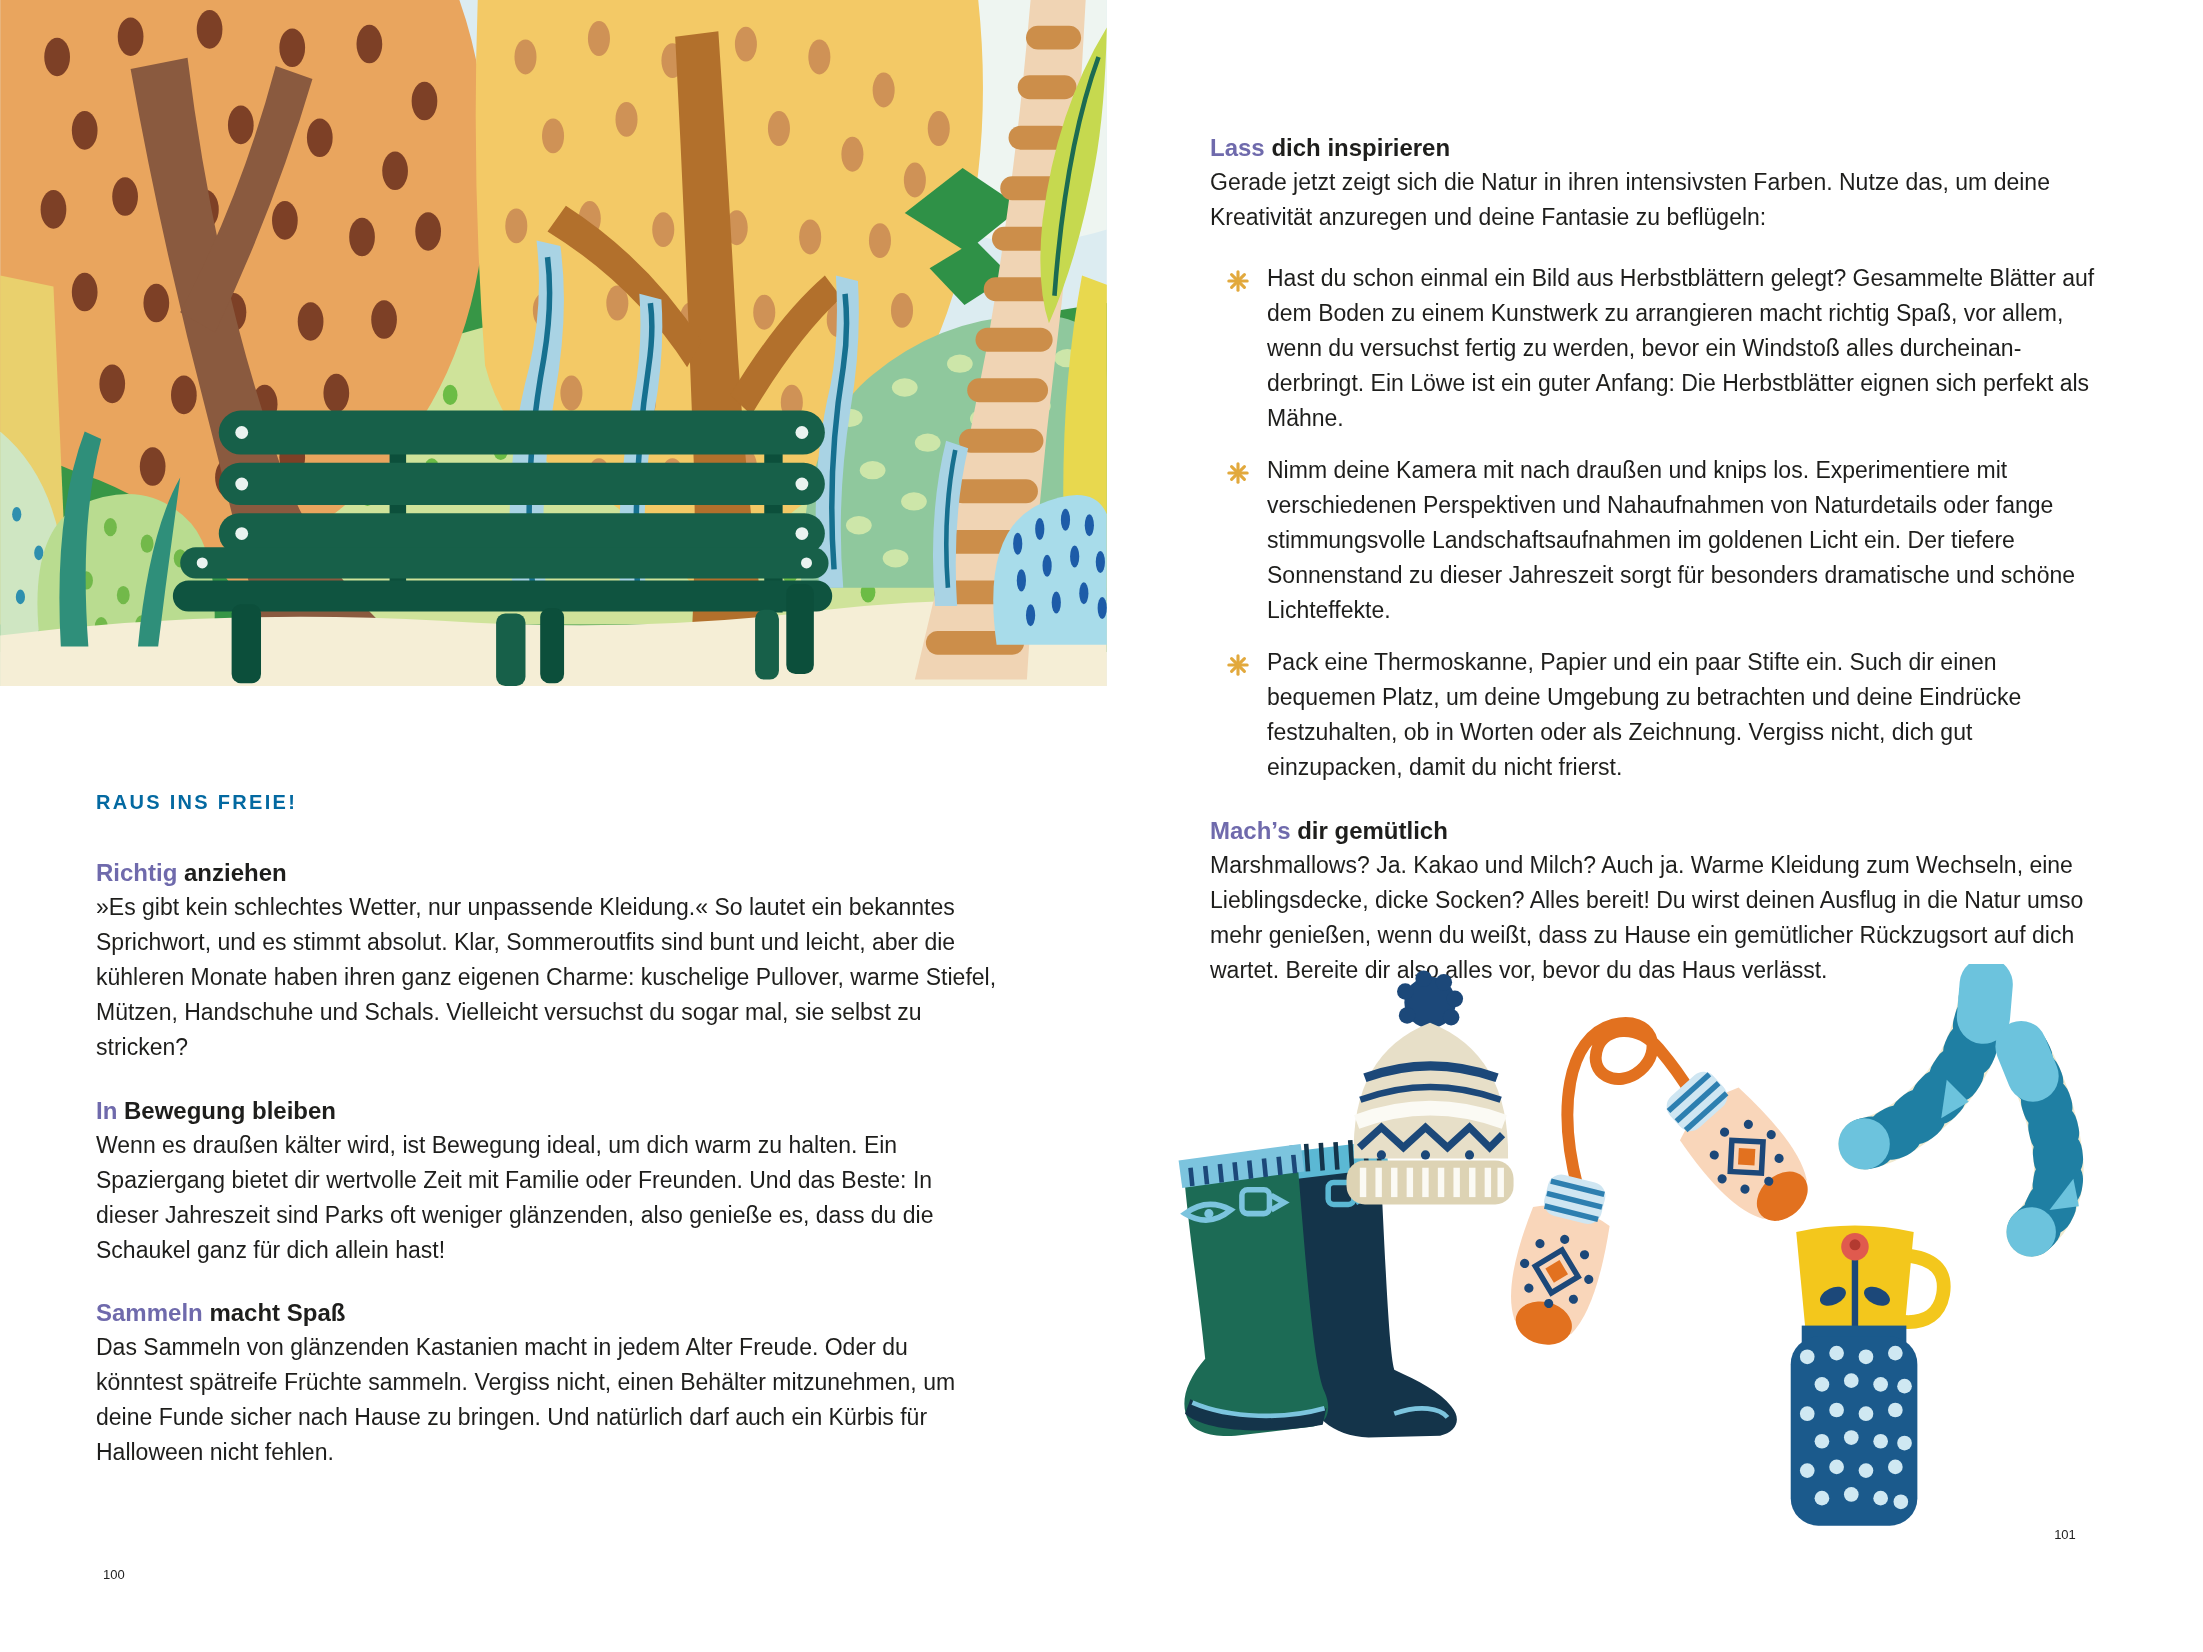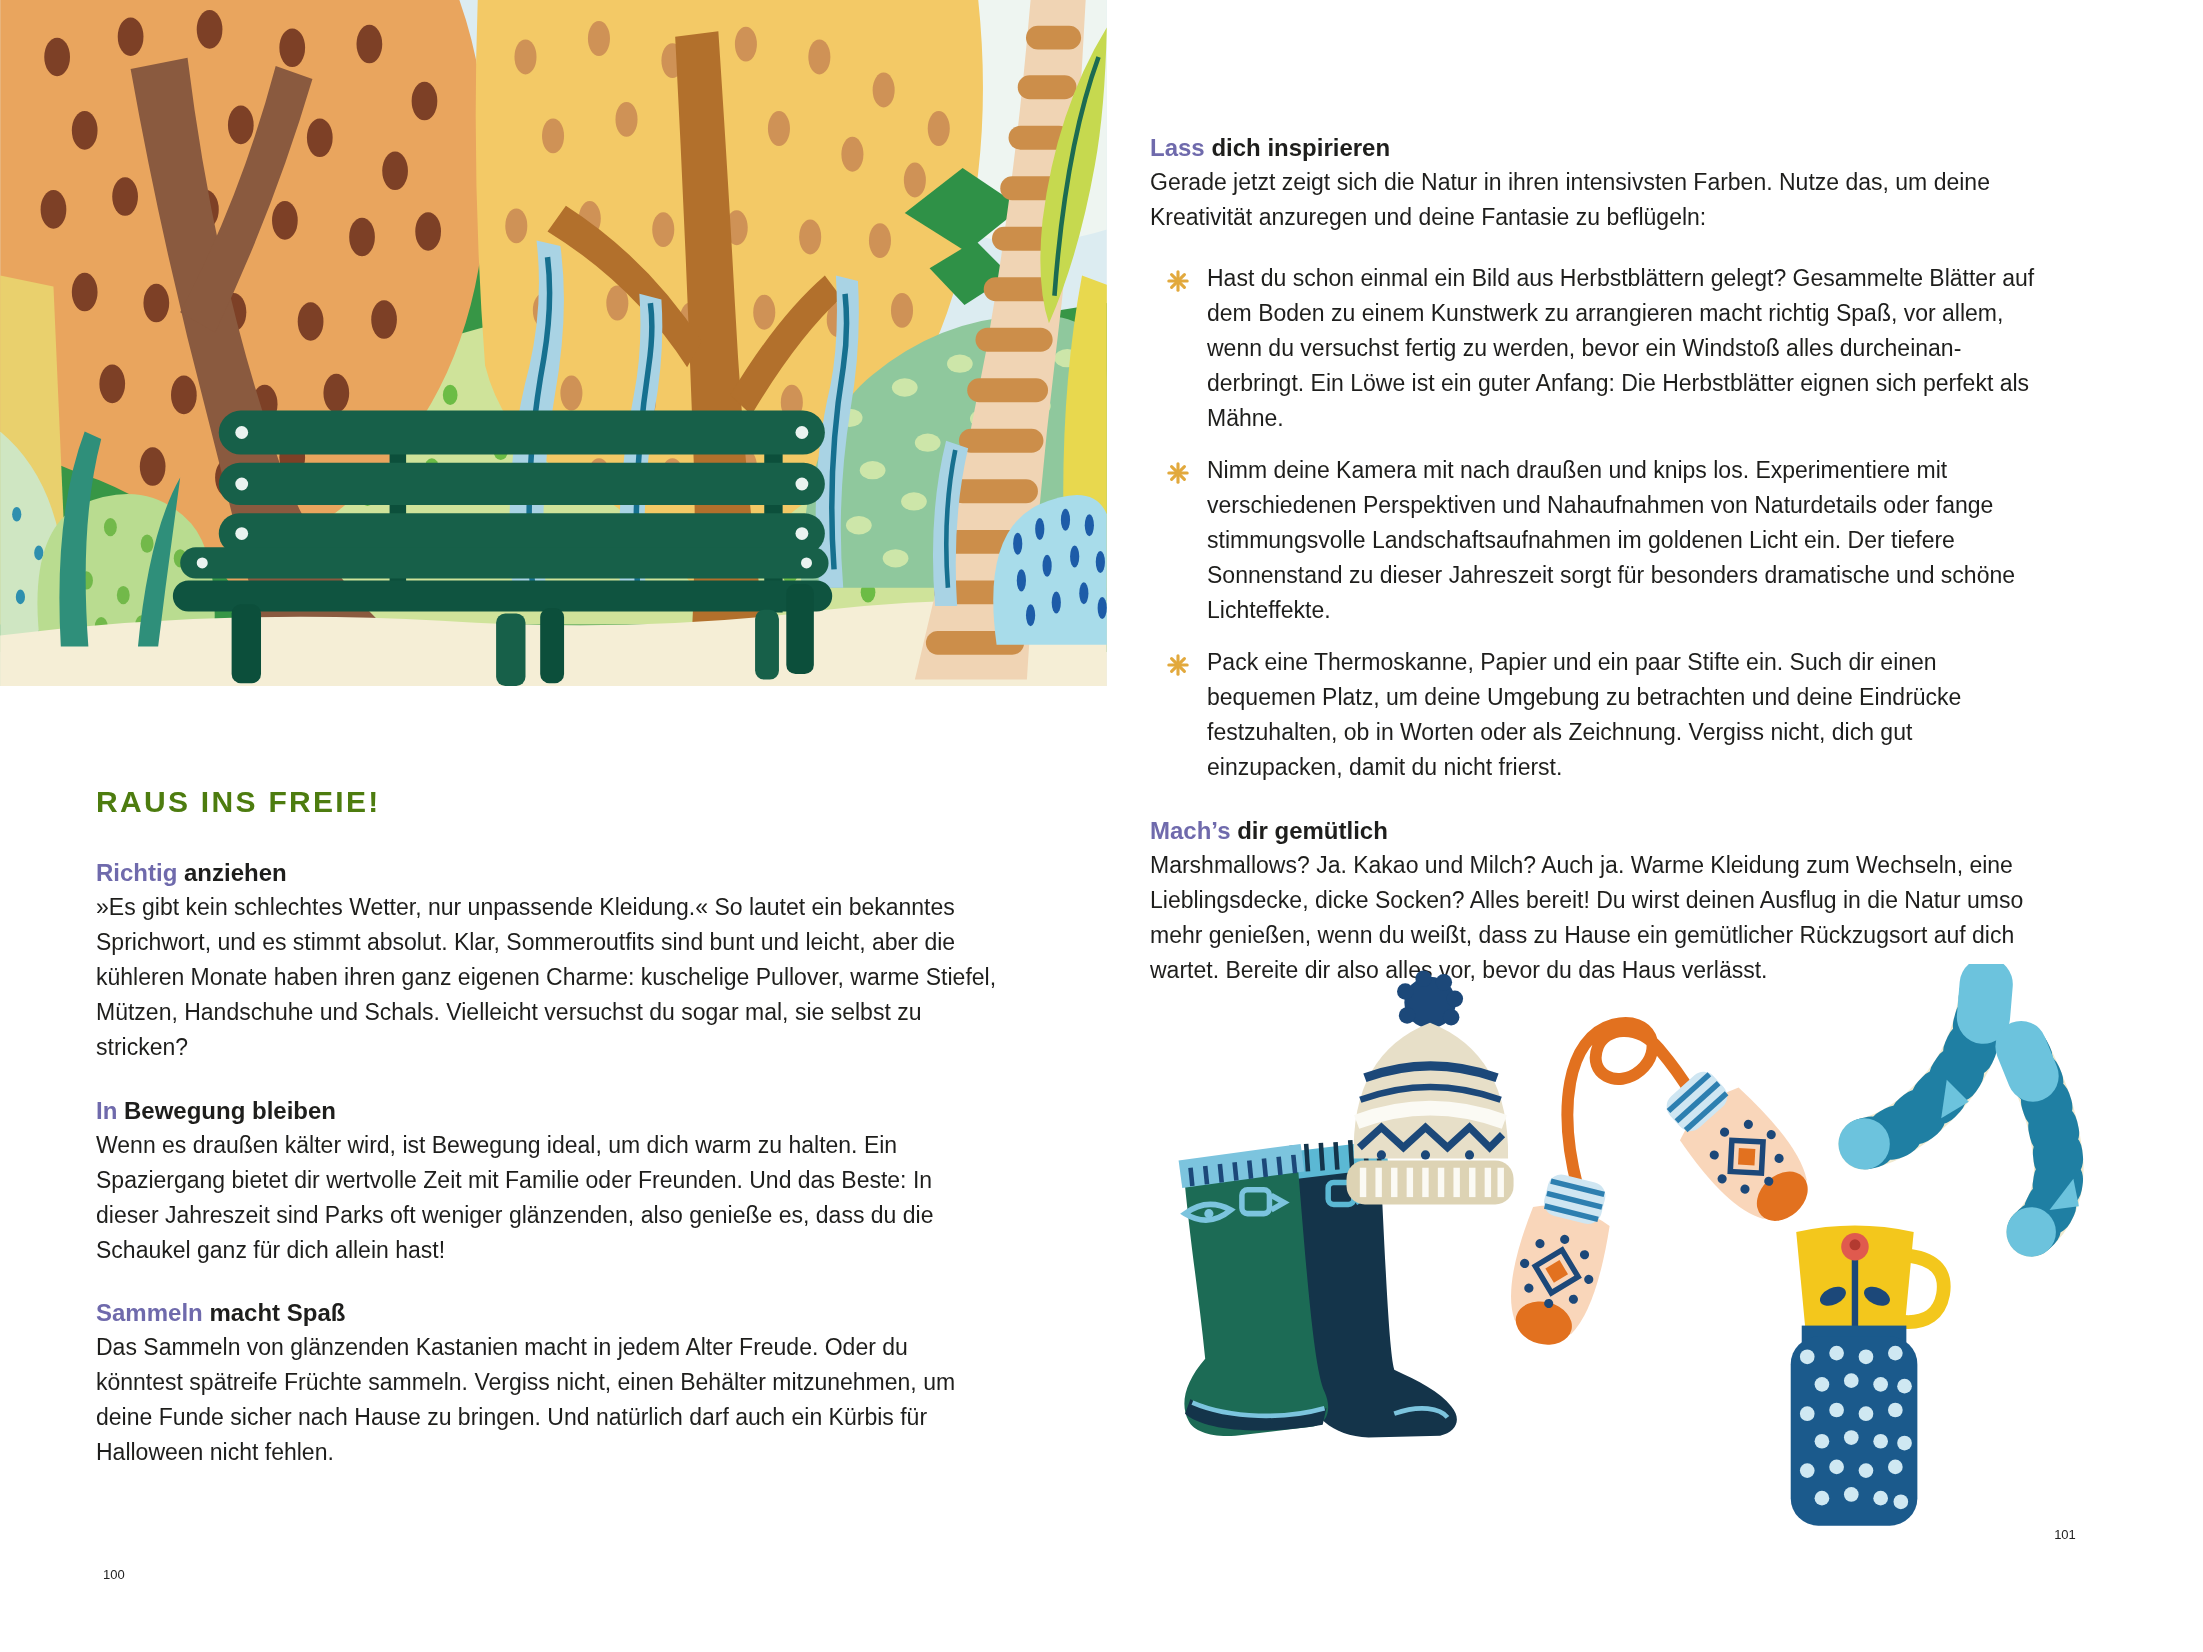--- a/index.html
+++ b/index.html
@@ -5,22 +5,22 @@
   html,body{margin:0;padding:0;background:#e8e8e8;}
   .spread{
     position:relative;width:2204px;height:1653px;background:#ffffff;
     font-family:"Liberation Sans",sans-serif;color:#1e1e1c;overflow:hidden;
   }
   .illu{position:absolute;display:block;}
   .park{left:0;top:0;width:1107px;height:686px;}
   .gear{left:1148px;top:964px;width:1056px;height:569px;}
   .col{position:absolute;}
   .left-col{left:96px;top:782px;width:905px;}
-  .right-col{left:1150px;top:130px;width:911px;}
-  h1.title{font-size:30px;font-weight:bold;letter-spacing:2.3px;line-height:40px;margin:0 0 33px 0;color:#4d7c0f;}
+  .right-col{left:1210px;top:130px;width:911px;}
+  h1.title{font-size:20px;font-weight:bold;letter-spacing:2.3px;line-height:40px;margin:0 0 33px 0;color:#0369a1;}
   .sec{margin-bottom:27.5px;}
   h2.subhead{font-size:24px;font-weight:bold;line-height:35px;margin:0;color:#1e1e1c;}
   .lead{color:#6f6aac;}
   p.body{font-size:23px;line-height:35px;margin:0;}
   ul.bullets{list-style:none;margin:26px 0 27.5px 0;padding:0;}
   ul.bullets li{position:relative;padding-left:40px;font-size:23px;line-height:35px;margin:17px;}
   .bullet-marker{position:absolute;left:0;top:6.4px;width:22px;height:22px;}
   .pageno{position:absolute;font-size:13px;color:#222;}
   .pageno-left{left:103px;top:1567px;}
   .pageno-right{left:2017px;top:1527px;width:96px;text-align:center;}

